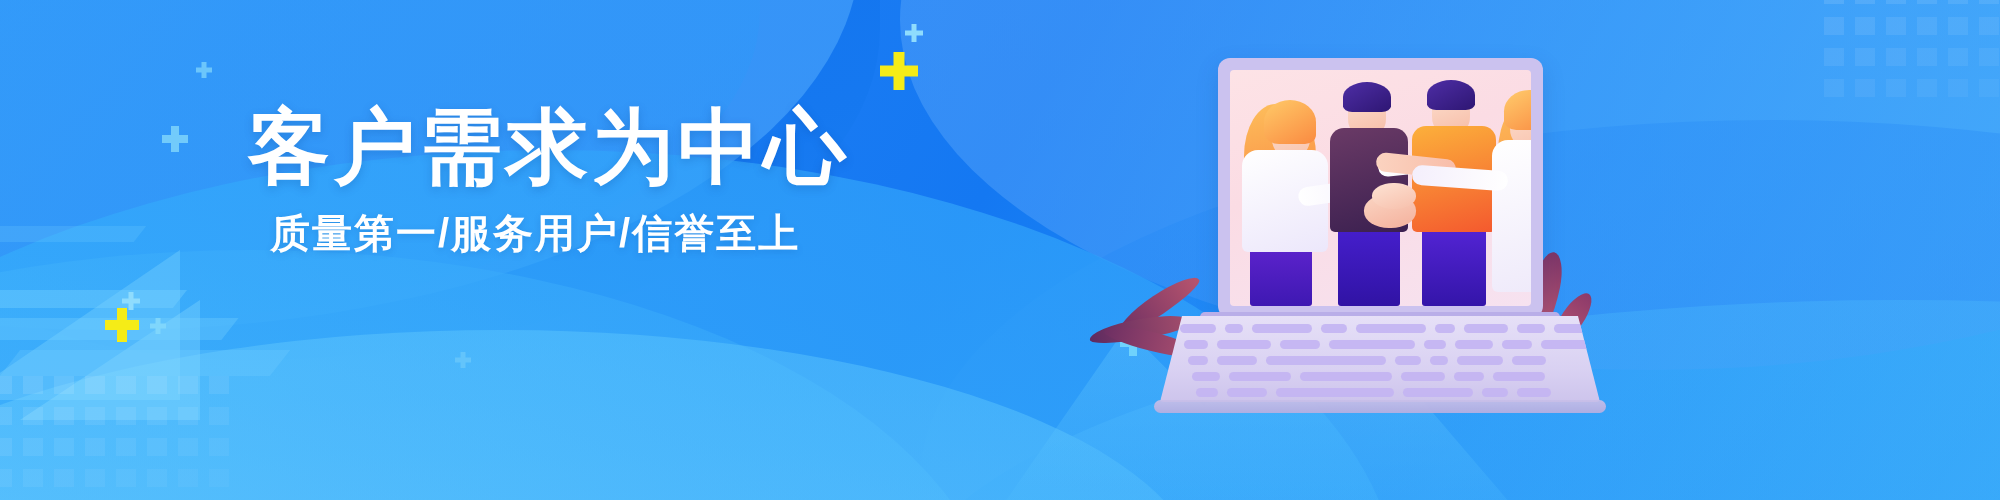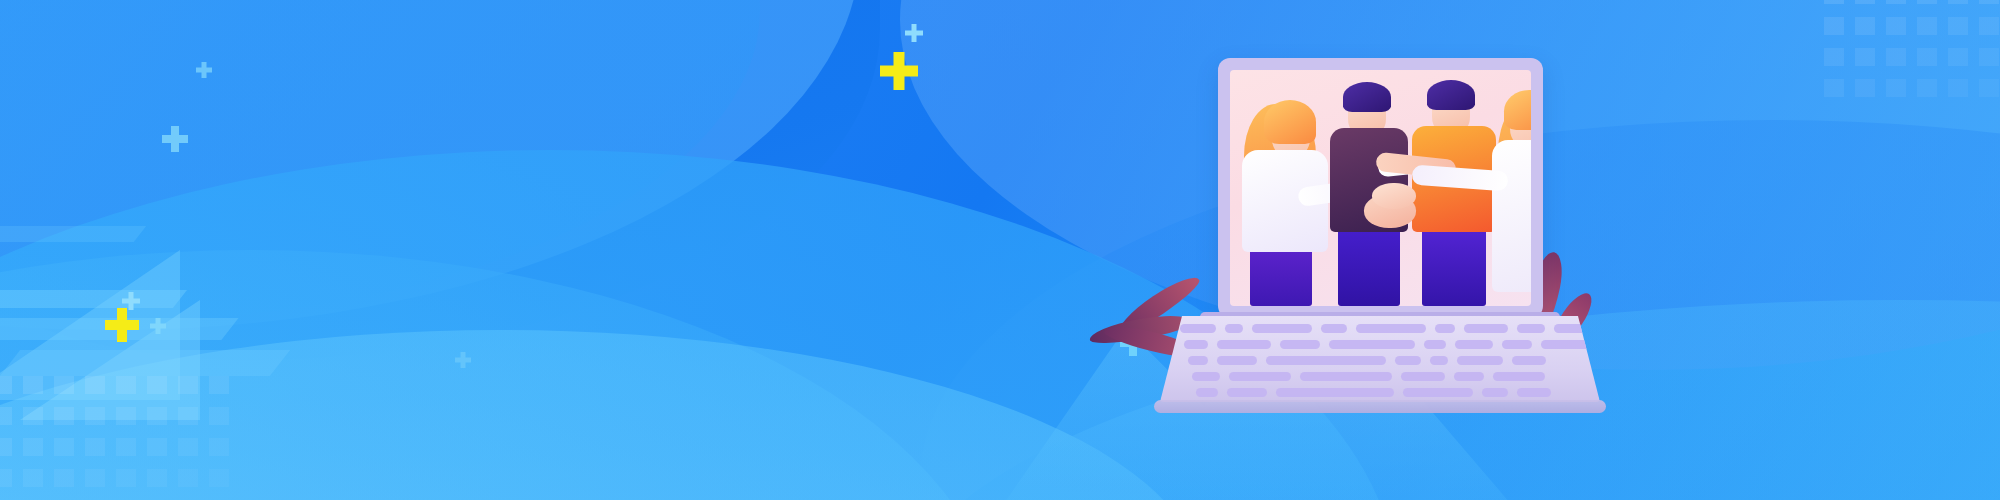--- a/index.html
+++ b/index.html
@@ -345,20 +345,22 @@
       <div class="cross" style="left: 105px; top: 308px; width: 34px; height: 34px; color: rgb(245, 236, 23); --t: 10px;"></div>
       <div class="cross" style="left: 150px; top: 318px; width: 16px; height: 16px; color: rgb(127, 214, 252); --t: 5px;"></div>
       <div class="cross" style="left: 122px; top: 292px; width: 18px; height: 18px; color: rgb(143, 220, 253); --t: 5px;"></div>
       <div class="cross" style="left: 196px; top: 62px; width: 16px; height: 16px; color: rgb(108, 198, 251); --t: 5px;"></div>
       <div class="cross" style="left: 162px; top: 126px; width: 26px; height: 26px; color: rgb(114, 203, 251); --t: 8px;"></div>
       <div class="cross" style="left: 1120px; top: 330px; width: 26px; height: 26px; color: rgb(111, 210, 252); --t: 8px;"></div>
       <div class="cross" style="left: 455px; top: 352px; width: 16px; height: 16px; color: rgb(99, 196, 251); --t: 5px;"></div>
     </div>
 
   <div class="copy">
+    <h1 class="headline">客户需求为中心</h1>
+    <p class="subline">质量第一/服务用户/信誉至上</p>
   </div>
 
   <div class="laptop">
 
     <div class="leaf" style="left:-58px; top:210px; width:96px; height:20px; background:linear-gradient(90deg,#6d2f63,#b8556e); transform:rotate(-34deg);"></div>
     <div class="leaf" style="left:-72px; top:252px; width:104px; height:20px; background:linear-gradient(90deg,#5e2a60,#a64f6c); transform:rotate(-10deg);"></div>
     <div class="leaf" style="left:-58px; top:286px; width:98px; height:19px; background:linear-gradient(90deg,#6d2f63,#b05270); transform:rotate(14deg);"></div>
     <div class="leaf" style="left:372px; top:196px; width:26px; height:86px; background:linear-gradient(180deg,#7e3568,#c05a72); border-radius:50% 50% 50% 50%/40% 40% 60% 60%; transform:rotate(12deg);"></div>
     <div class="leaf" style="left:396px; top:236px; width:22px; height:72px; background:linear-gradient(180deg,#8c3a6a,#c35c74); border-radius:50% 50% 50% 50%/40% 40% 60% 60%; transform:rotate(34deg);"></div>
     <div class="leaf" style="left:352px; top:244px; width:20px; height:64px; background:linear-gradient(180deg,#74305f,#ad4f6c); border-radius:50% 50% 50% 50%/40% 40% 60% 60%; transform:rotate(-16deg);"></div>

